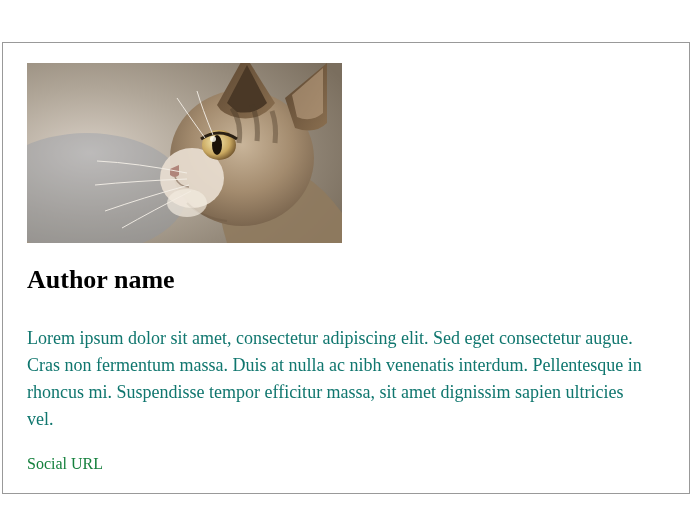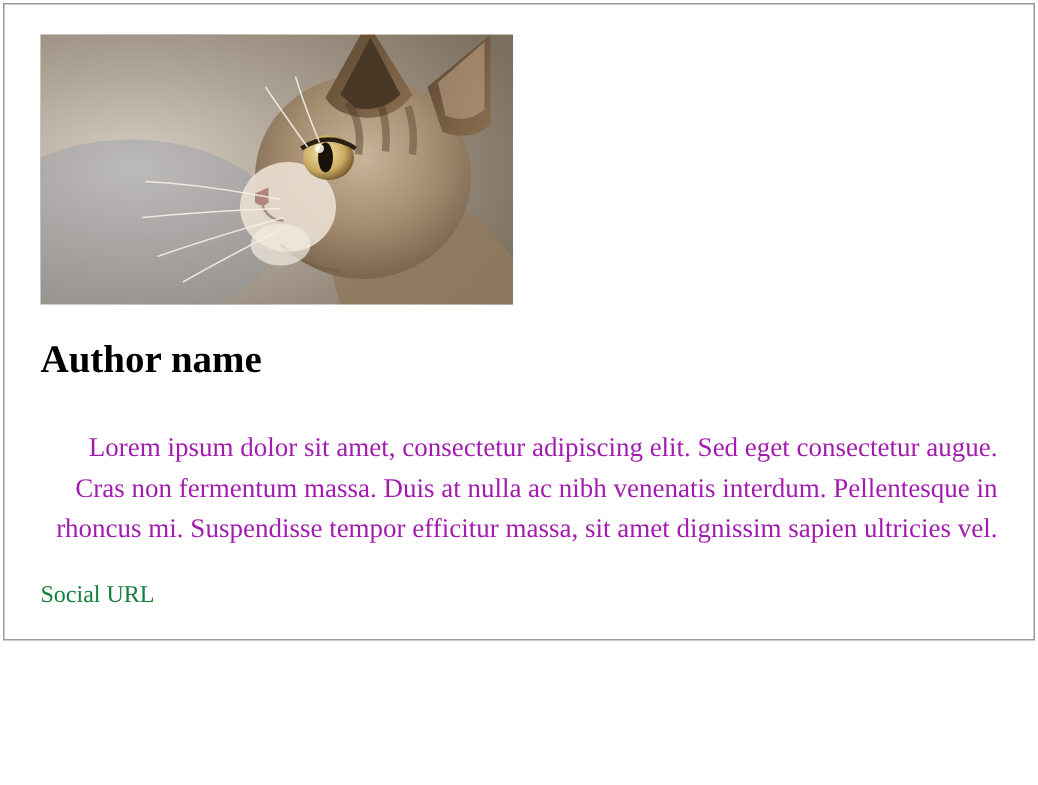--- a/index.html
+++ b/index.html
@@ -8,22 +8,23 @@
       box-sizing: border-box;
     }
     body {
       font-family: Georgia, 'Times New Roman', Times, serif;
       padding: 2px;
       width: 692px;
       background: #fff;
     }
     .author-card {
       border: 1px solid #999;
-      padding: 20px 24px 20px 24px;
+      padding: 20px 35px 20px 24px;
       background: #fff;
+      margin-top: 40px;
     }
     .author-image {
       width: 315px;
       height: 180px;
       background: linear-gradient(135deg, #a89a8a 0%, #8b7d6f 20%, #c4b5a0 40%, #9b8b78 60%, #b5a590 80%, #8a7a68 100%);
       position: relative;
       overflow: hidden;
       margin-bottom: 22px;
     }
     .author-image svg {
@@ -33,23 +34,22 @@
     }
     .author-heading {
       font-size: 26px;
       font-weight: bold;
       margin-bottom: 30px;
       color: #000;
     }
     .author-bio {
       font-size: 18px;
       line-height: 1.5;
-      color: #a21caf;
+      color: #0f766e;
       margin-bottom: 22px;
-      text-align: right;
     }
     .author-social {
       font-size: 16px;
       color: #15803d;
       text-decoration: none;
       font-family: Georgia, serif;
     }
   </style>
 </head>
 <body>

